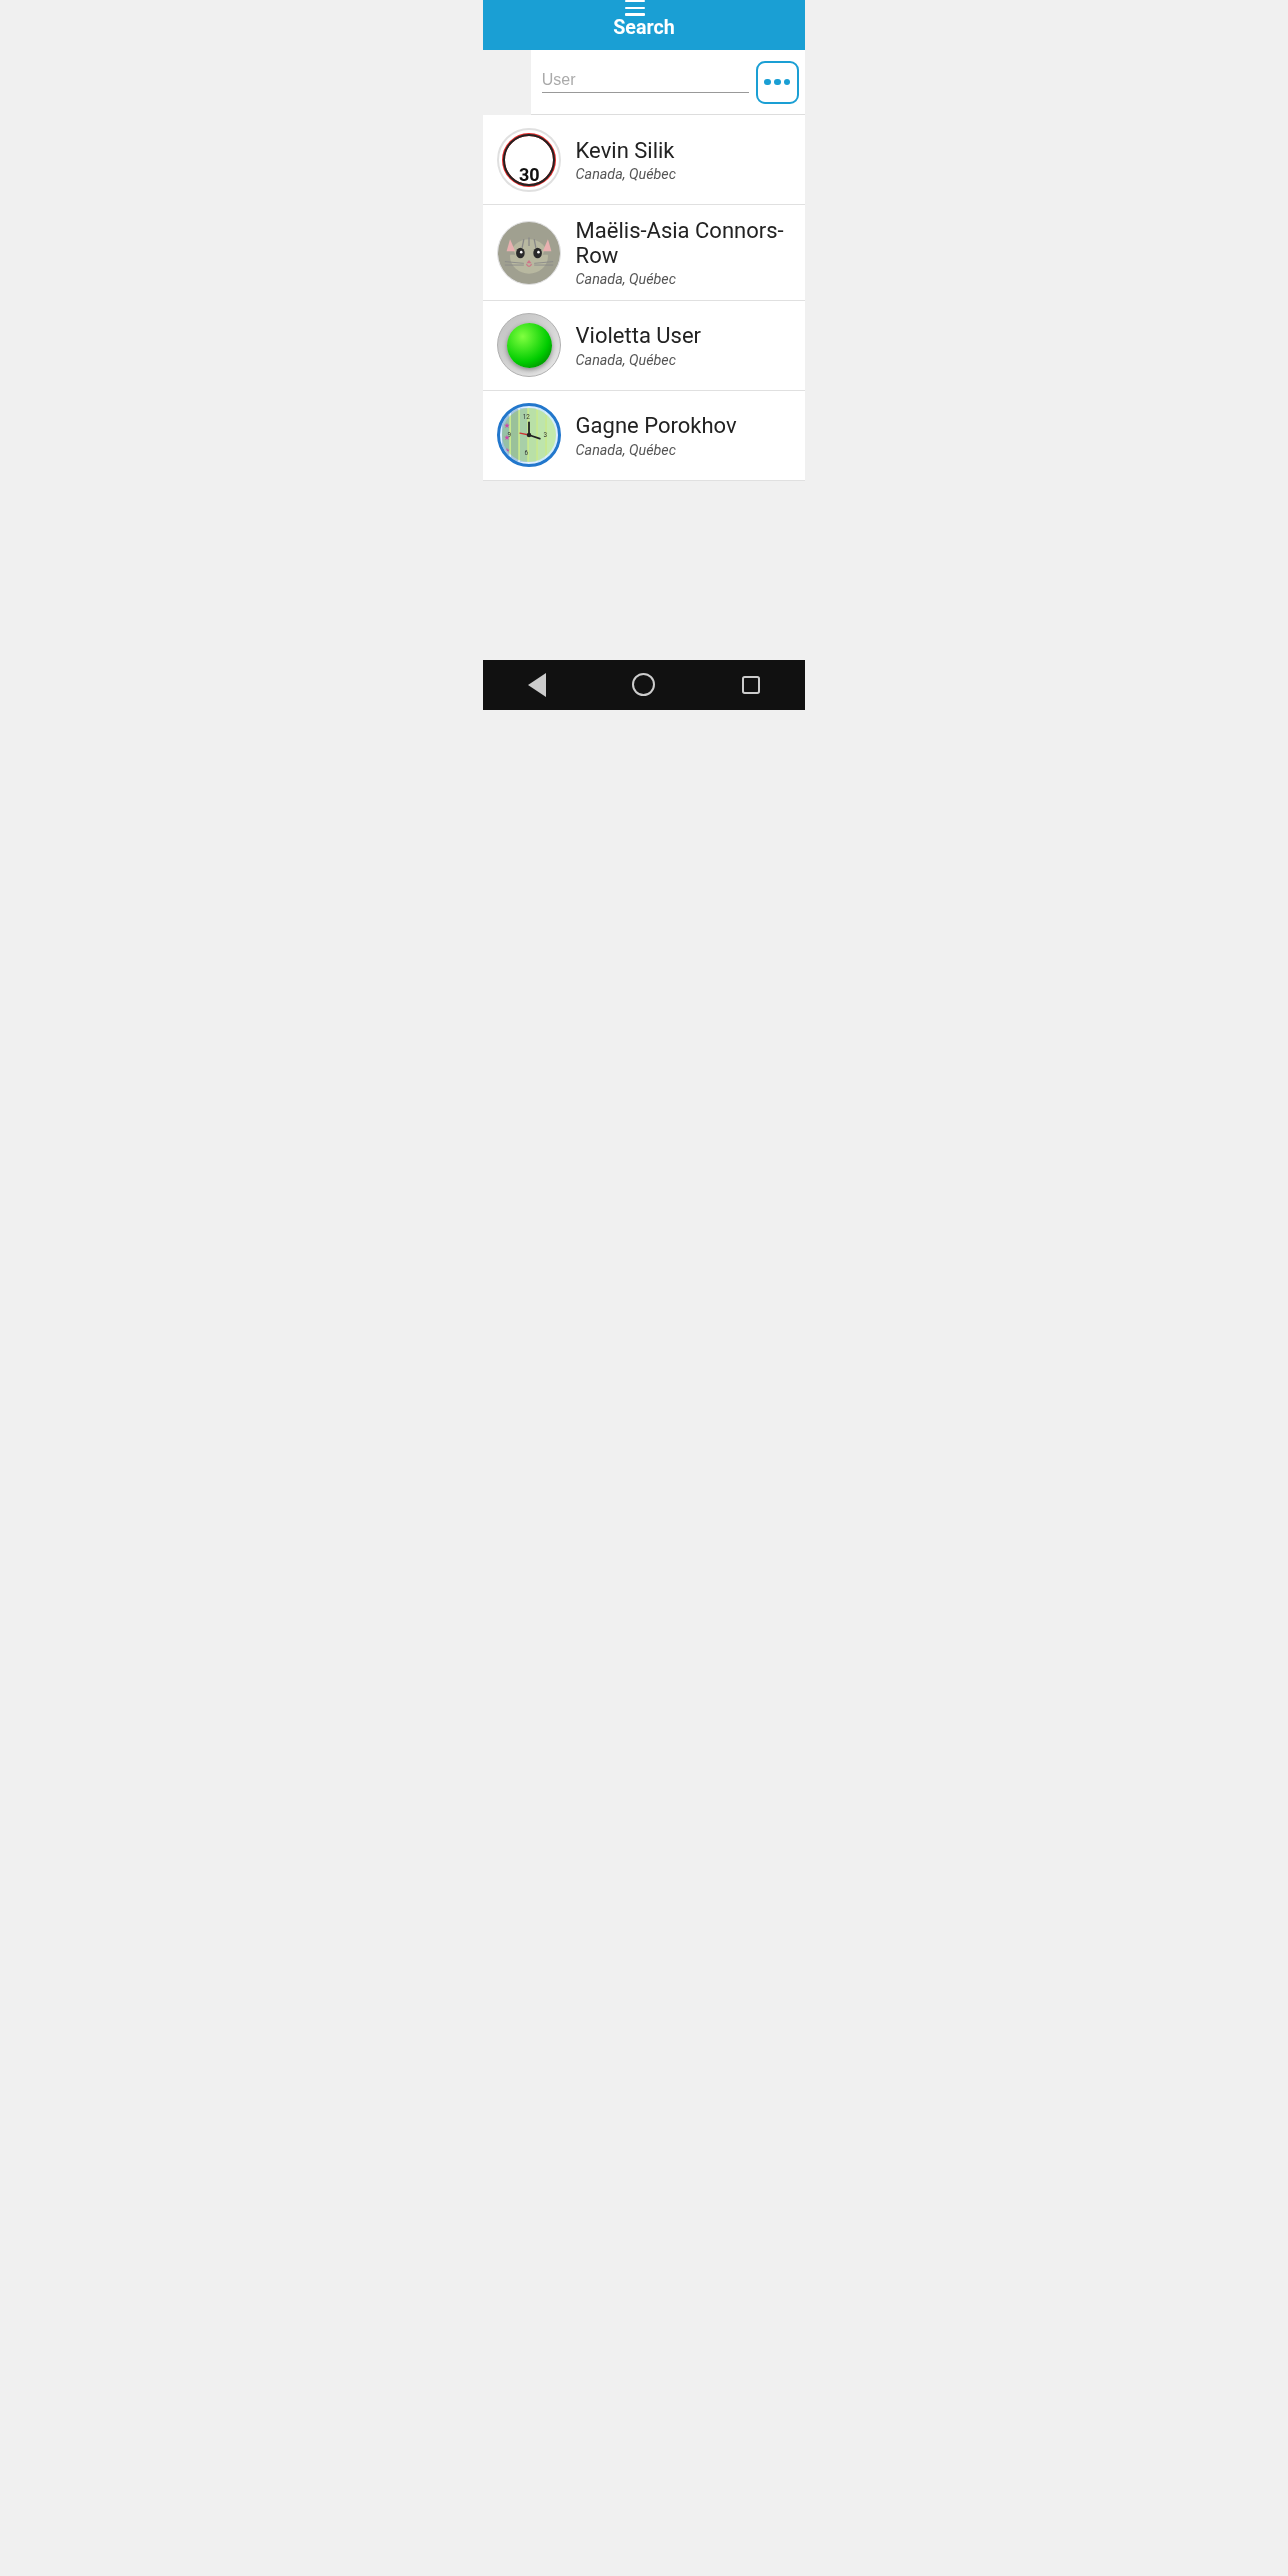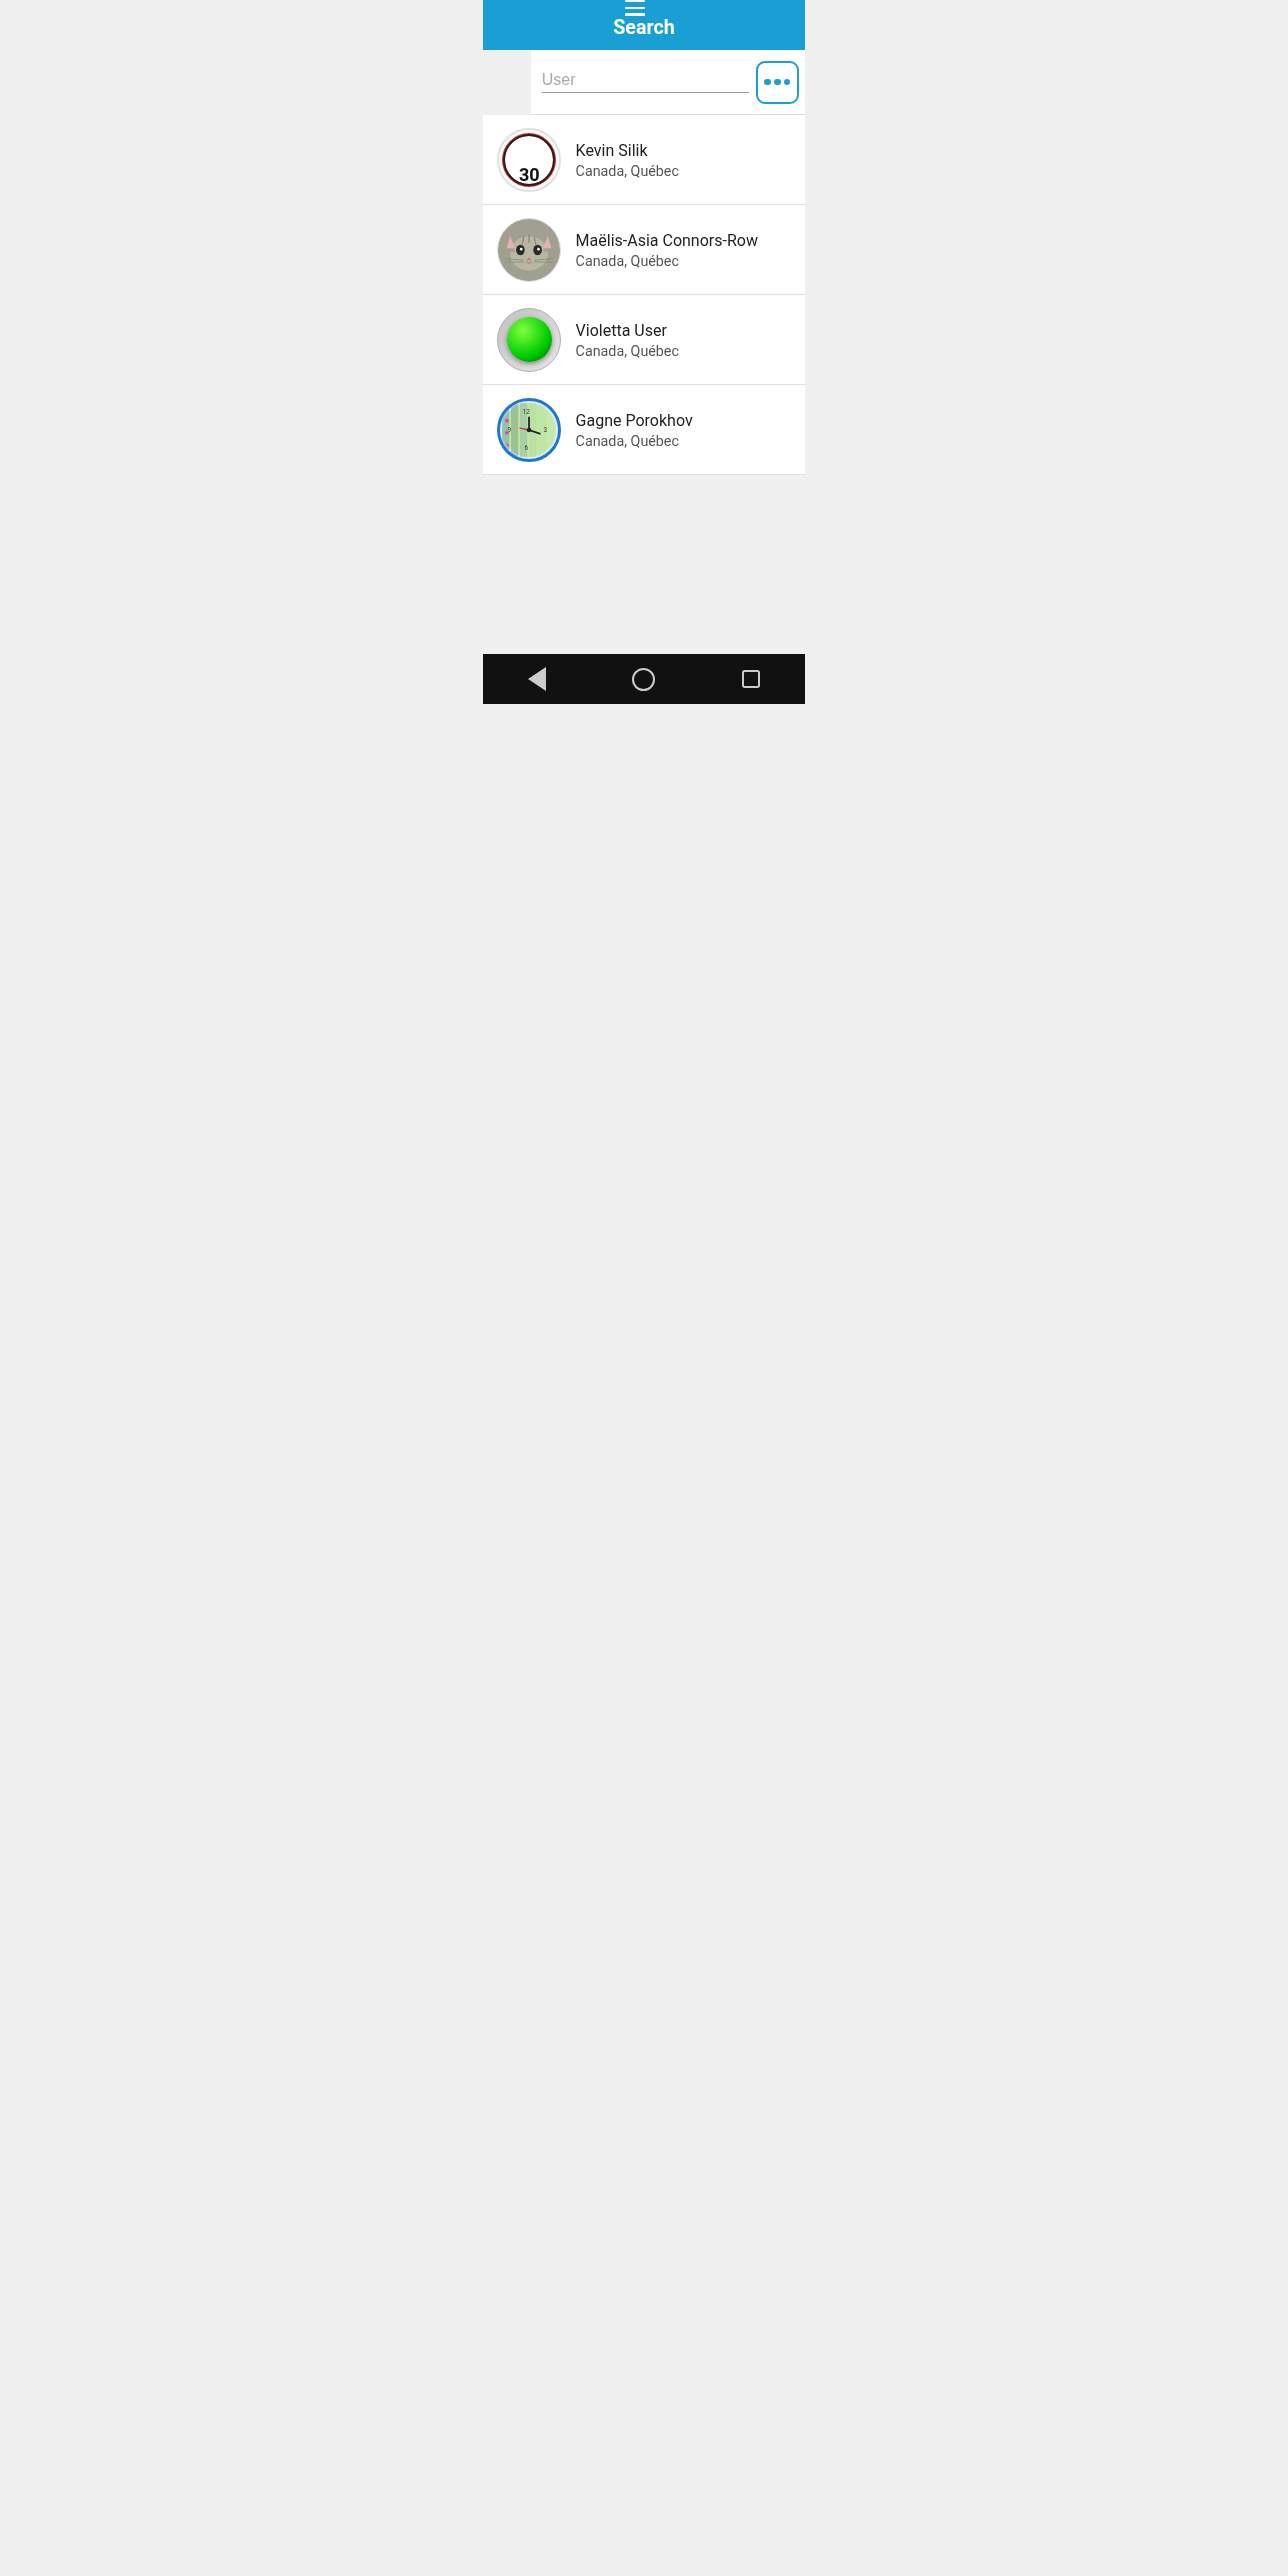--- a/index.html
+++ b/index.html
@@ -212,29 +212,30 @@
     .avatar-clock {
       border: 3.6px solid #2277cc;
       background: #ddeeff;
     }
 
     .user-info {
       flex: 1;
     }
 
     .user-name {
-      font-size: 16px;
+      font-size: 22px;
       color: #222;
       font-weight: 400;
       margin-bottom: 3.6px;
     }
 
     .user-location {
       font-size: 14.3px;
       color: #555;
+      font-style: italic;
     }
 
     
     .empty-area {
       background: #f0f0f0;
       flex: 1;
       min-height: 179px;
     }
 
     

